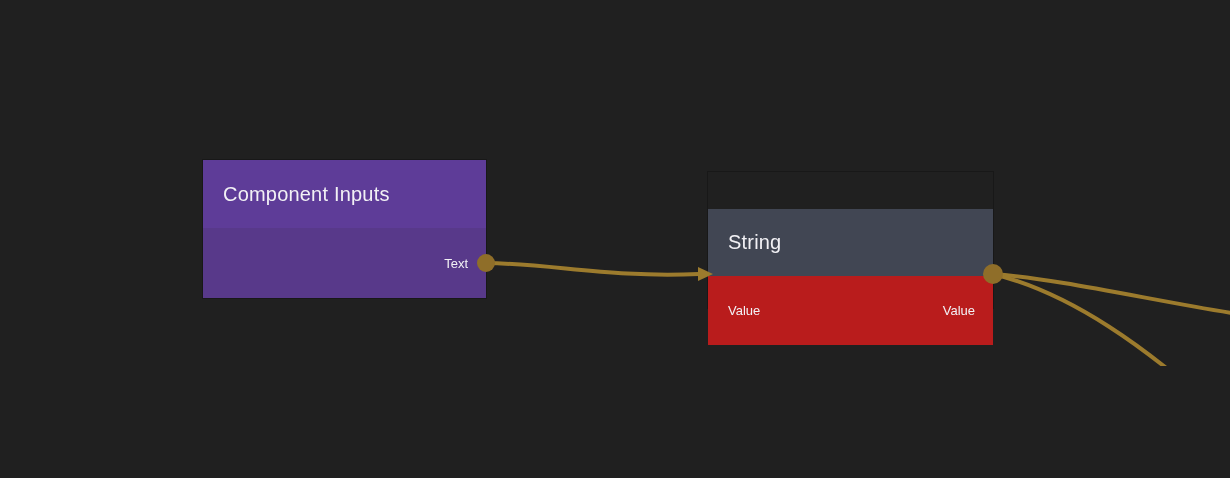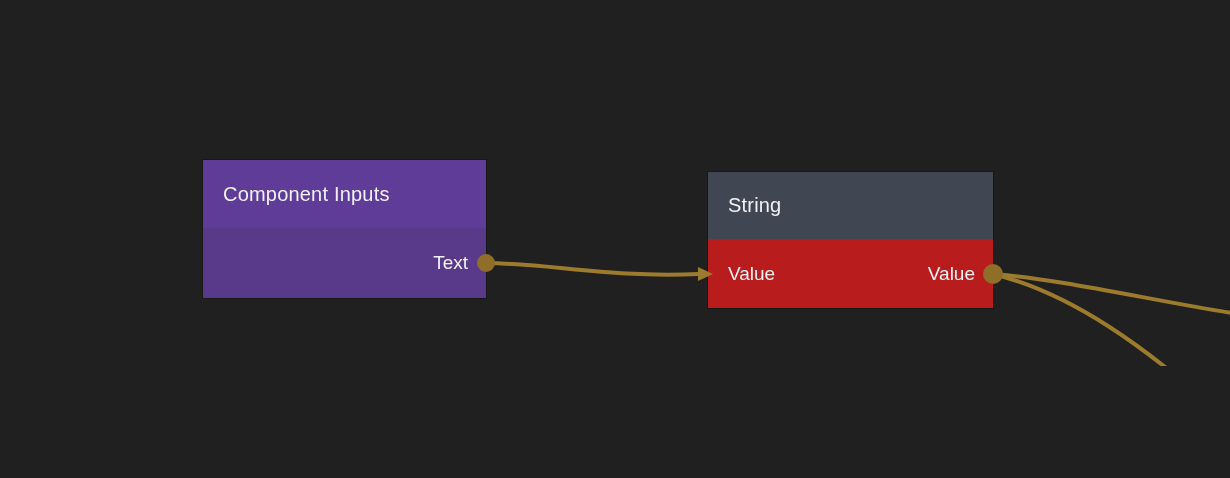--- a/index.html
+++ b/index.html
@@ -21,30 +21,30 @@
     font-size:20px;
     letter-spacing:0.2px;
   }
   .node-body{
     display:flex;align-items:center;
   }
   .port-row{
     display:flex;align-items:center;justify-content:space-between;
     width:100%;
     padding:0 18px 0 20px;
-    font-size:19px;
+    font-size:13px;
   }
   
   .node-component-inputs{left:203px;top:160px;width:283px;height:138px;}
   .node-component-inputs .node-header{height:68px;background:#5e3c98;}
   .node-component-inputs .node-body{height:70px;background:#58398a;}
   .node-component-inputs .port-row{justify-content:flex-end;}
   
   .node-string{left:708px;top:172px;width:285px;height:136px;}
-  .node-string .node-header{height:67px;background:#414653;}
+  .node-string .node-header{height:67px;background:#414653;margin-top:37px;}
   .node-string .node-body{height:69px;background:#b91c1c;}
   
   .wire-layer{
     position:absolute;left:0;top:0;width:1230px;height:478px;
     pointer-events:none;
   }
 </style>
 </head>
 <body>
 

